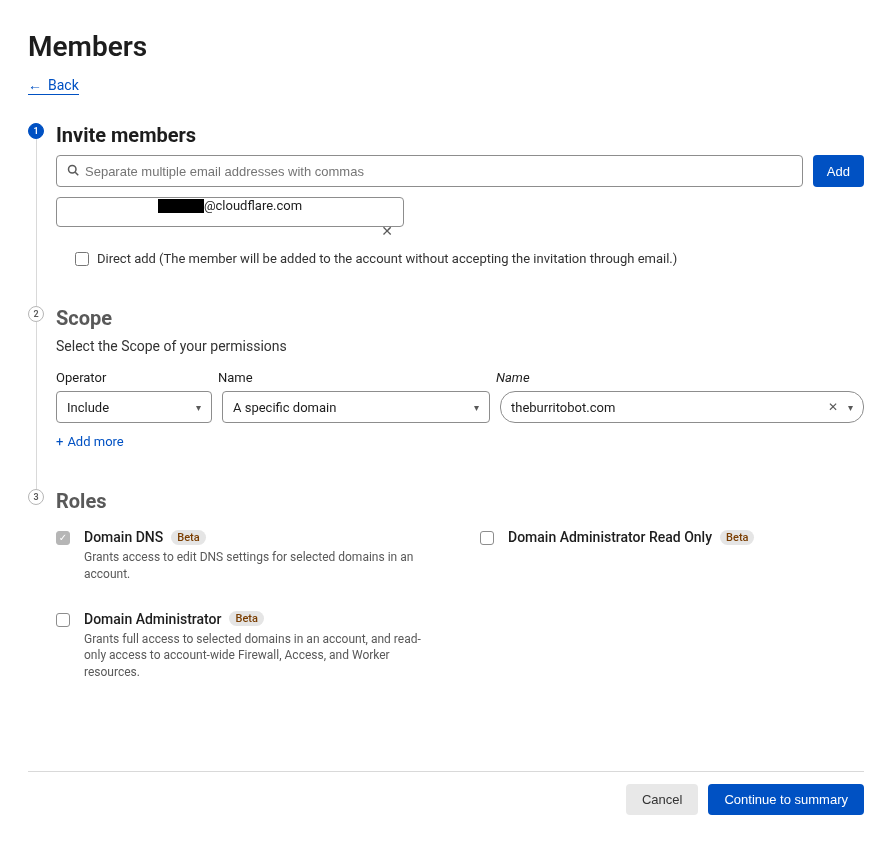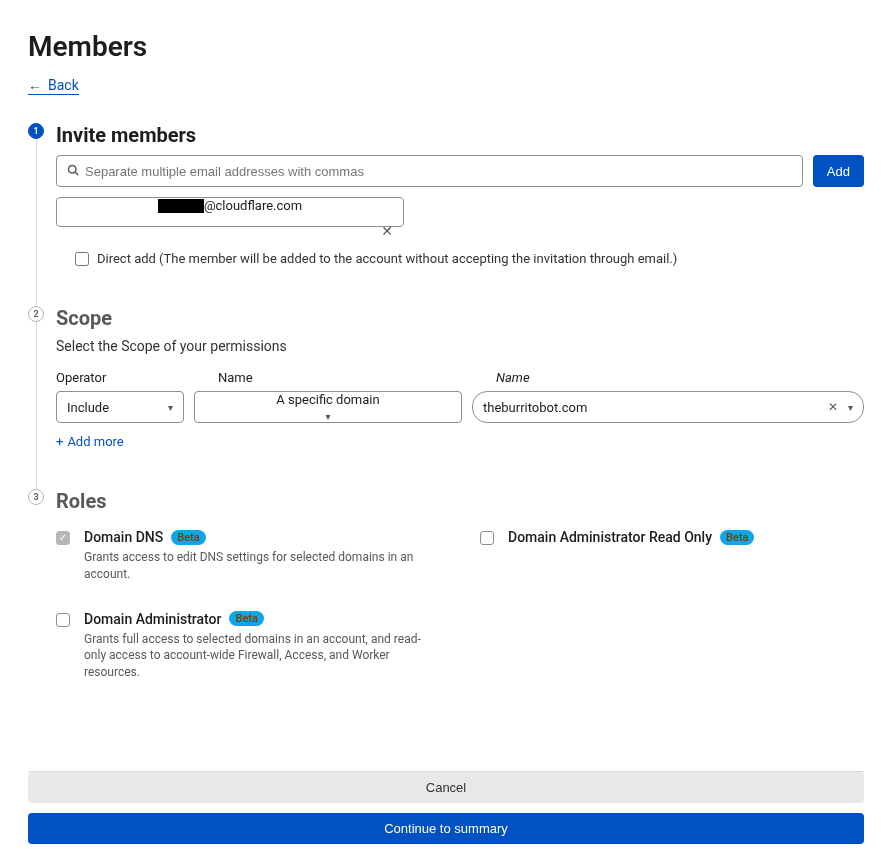--- a/index.html
+++ b/index.html
@@ -148,22 +148,22 @@
     height: 32px;
     display: flex;
     align-items: center;
     padding: 0 10px;
     font-size: 13px;
     background: #fff;
     justify-content: space-between;
     cursor: pointer;
   }
   .select .caret { color: #595959; font-size: 10px; }
-  .sel-op { width: 128px; }
-  .sel-type { width: 268px; flex-direction: column; }
+  .sel-op { width: 156px; }
+  .sel-type { width: 268px; }
   .sel-name { flex: 1; gap: 16px; border-radius: 15px; }
   .sel-name .right { display: flex; gap: 10px; align-items: center; }
   .add-more {
     color: #0051c3;
     font-size: 13px;
     text-decoration: none;
     display: inline-flex;
     align-items: center;
     gap: 4px;
     cursor: pointer;
@@ -192,36 +192,35 @@
     border-color: #b6b6b6;
   }
   .role-check.checked::after {
     content: "✓";
     color: #fff;
     font-size: 10px;
     line-height: 1;
   }
   .role-body .role-title { font-size: 14px; font-weight: 500; display: flex; align-items: center; gap: 8px; margin-bottom: 4px; }
   .badge-beta {
-    background: #0ea5e9;
+    background: #e5e5e5;
     color: #7a3d00;
     font-size: 11px;
     padding: 1px 6px;
     border-radius: 10px;
     font-weight: 500;
   }
   .role-desc { font-size: 12px; color: #595959; line-height: 1.4; }
   .footer-bar {
     border-top: 1px solid #d9d9d9;
     margin-top: 90px;
-    padding-top: 0;
+    padding-top: 12px;
     display: flex;
     justify-content: flex-end;
     gap: 10px;
-    flex-direction: column;
   }
   .btn-secondary {
     background: #e8e8e8;
     border: none;
     border-radius: 4px;
     padding: 8px 16px;
     font-size: 13px;
     cursor: pointer;
     color: #333;
   }

